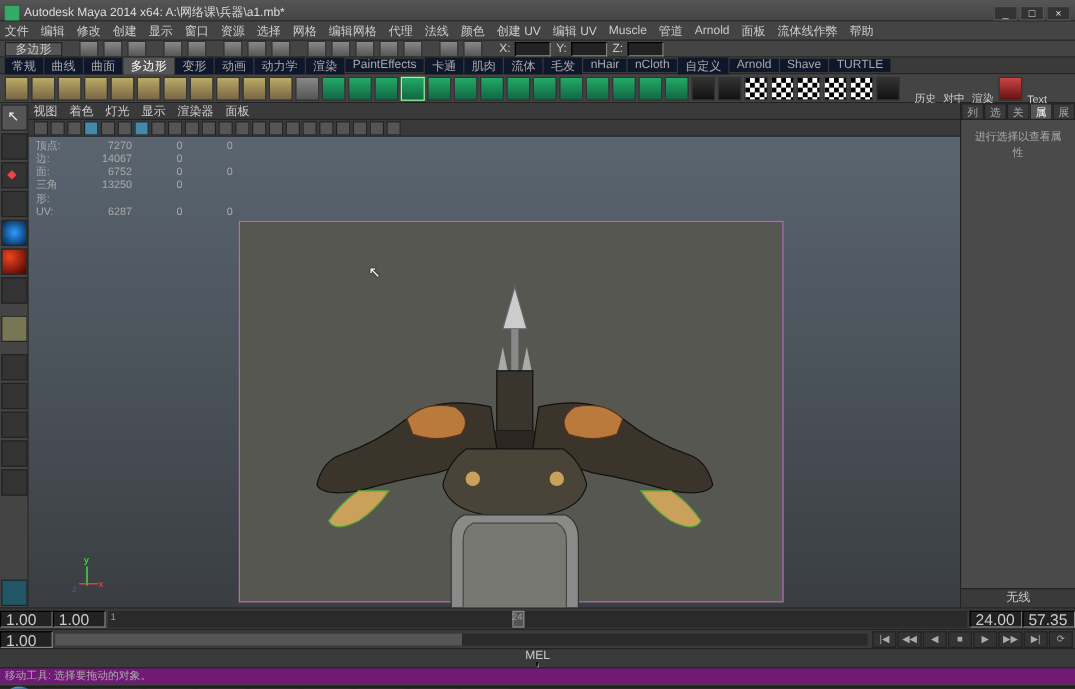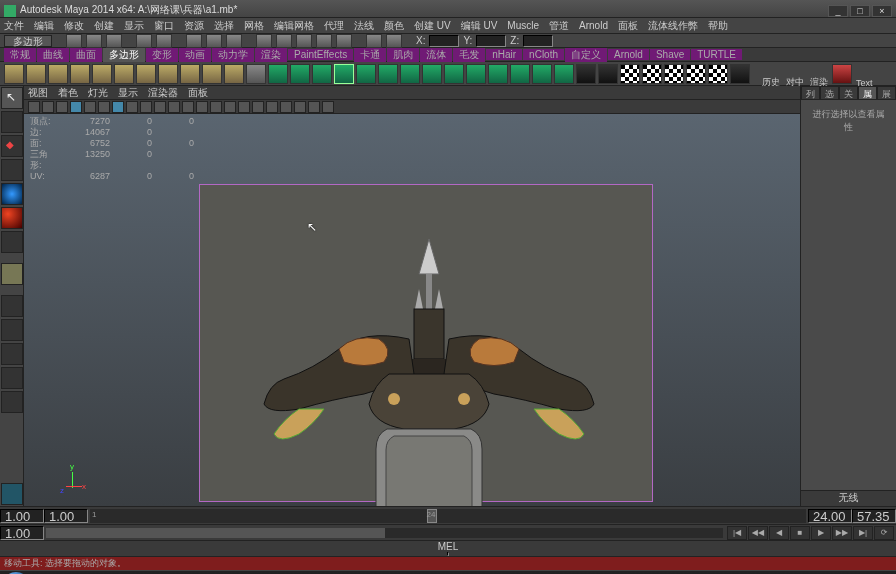--- a/index.html
+++ b/index.html
@@ -7,21 +7,21 @@
 .titlebar { height: 18px; background: linear-gradient(#555,#444); display: flex; align-items: flex-end; padding: 0 4px; font-size: 10px; color: #ddd; border-bottom: 1px solid #222; }
 .titlebar .maya-icon { width: 12px; height: 12px; background: #3a6; margin-right: 4px; }
 .titlebar .win-btns { margin-left: auto; display: flex; gap: 2px; }
 .titlebar .win-btn { width: 20px; height: 12px; background: #333; border: 1px solid #555; text-align: center; line-height: 10px; font-size: 9px; }
 .menubar { height: 16px; background: #444; display: flex; align-items: center; padding: 0 4px; font-size: 10px; gap: 10px; border-bottom: 1px solid #222; }
 .menubar span { color: #ccc; cursor: pointer; }
 .statusline { height: 14px; background: #444; display: flex; align-items: center; padding: 0 4px; font-size: 10px; gap: 4px; border-bottom: 1px solid #222; }
 .statusline .mode-dd { background: #555; padding: 0 8px; height: 12px; line-height: 12px; border: 1px solid #222; }
 .statusline .coord-box { background: #222; padding: 0 12px; height: 12px; line-height: 12px; border: 1px inset #333; min-width: 30px; }
 .shelf-tabs { height: 14px; background: #3a3a3a; display: flex; align-items: center; padding: 0 4px; font-size: 10px; gap: 1px; border-bottom: 1px solid #222; }
-.shelf-tabs span { padding: 0 6px; background: #701a75; color: #aaa; cursor: pointer; }
+.shelf-tabs span { padding: 0 6px; background: #0f172a; color: #aaa; cursor: pointer; }
 .shelf-tabs span.active { background: #555; color: #fff; }
 .shelf { height: 24px; background: #444; display: flex; align-items: center; padding: 2px 4px; gap: 2px; border-bottom: 1px solid #222; }
 .shelf-btn { width: 20px; height: 20px; background: #555; border: 1px solid #333; position: relative; }
 .shelf-btn.teal { background: linear-gradient(#2a6,#164); }
 .shelf-btn.gold { background: linear-gradient(#ba6,#764); }
 .shelf-btn.gray { background: linear-gradient(#888,#555); }
 .shelf-btn.dark { background: linear-gradient(#333,#111); }
 .shelf-btn.check { background-image: repeating-conic-gradient(#fff 0 25%, #000 0 50%); background-size: 8px 8px; }
 .shelf-btn.red { background: linear-gradient(#c44,#611); }
 .shelf-text { color: #ccc; font-size: 9px; padding: 0 2px; margin-top: 18px; }
@@ -67,21 +67,21 @@
 .ts-track .tick { position: absolute; font-size: 8px; color: #999; top: 1px; }
 .ts-track .cur { position: absolute; width: 10px; height: 14px; background: #555; border: 1px solid #888; }
 .rangeslider { height: 16px; background: #3a3a3a; display: flex; align-items: center; border-top: 1px solid #222; }
 .rs-track { flex: 1; height: 10px; background: #2a2a2a; margin: 0 2px; position: relative; }
 .rs-track .range { position: absolute; height: 100%; background: #555; }
 .play-ctrl { display: flex; gap: 1px; padding: 0 2px; }
 .play-btn { width: 20px; height: 14px; background: #333; border: 1px solid #222; text-align: center; font-size: 8px; line-height: 12px; color: #aaa; }
 .cmdline { height: 16px; background: #3a3a3a; display: flex; align-items: center; border-top: 1px solid #222; font-size: 10px; flex-direction: column; }
 .cmdline .label { padding: 0 6px; color: #ccc; }
 .cmdline .input { flex: 1; height: 12px; background: #222; border: 1px inset #333; }
-.helpline { height: 14px; background: #7f1d1d; display: flex; align-items: center; padding: 0 4px; font-size: 9px; color: #aaa; border-top: 1px solid #222; }
+.helpline { height: 14px; background: #701a75; display: flex; align-items: center; padding: 0 4px; font-size: 9px; color: #aaa; border-top: 1px solid #222; }
 .taskbar { height: 30px; background: linear-gradient(#222,#111); display: flex; align-items: center; padding: 0 2px; gap: 2px; border-top: 1px solid #444; }
 .start-orb { width: 28px; height: 28px; border-radius: 50%; background: radial-gradient(circle at 30% 30%, #7bf, #036); }
 .task-item { width: 42px; height: 24px; background: #333; border: 1px solid #444; border-radius: 2px; display: flex; align-items: center; justify-content: center; font-size: 10px; }
 .sep { width: 6px; }
 </style>
 </head>
 <body>
 
 <div class="titlebar">
   <div class="maya-icon"></div>

